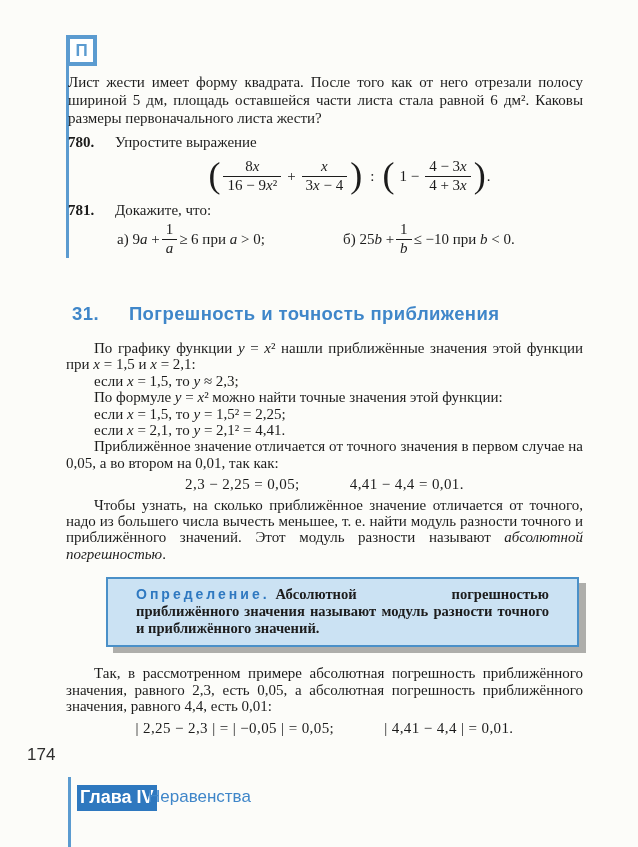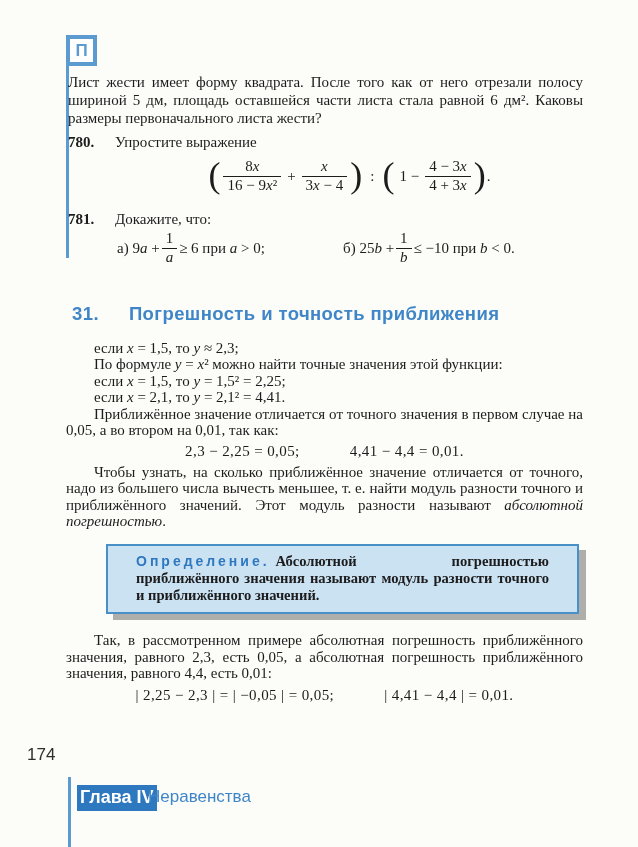--- a/index.html
+++ b/index.html
@@ -14,21 +14,21 @@
   .problems-line{position:absolute;left:66px;top:35px;width:3px;height:223px;background:var(--marker-blue);}
   .marker-box{position:absolute;left:66px;top:35px;width:23px;height:23px;border:4px solid var(--marker-blue);
     background:#fff;display:flex;align-items:center;justify-content:center;
     font-family:"Liberation Sans",sans-serif;font-weight:bold;font-size:17px;color:var(--marker-blue);}
   
   .problems{position:absolute;left:68px;top:74px;width:515px;font-size:15px;line-height:17.8px;}
   .prow{display:flex;}
   .pnum{flex:none;width:47px;font-weight:bold;}
   .ptext{flex:1;text-align:justify;}
   .p780{margin-top:7px;}
-  .p781{margin-top:17px;font-family:Liberation Serif, serif;}
+  .p781{margin-top:8px;font-family:Liberation Serif, serif;}
   .formula-row{margin:7px 0 2px 47px;width:468px;display:flex;align-items:center;justify-content:center;}
   .items-row{display:flex;margin:3px 0 0 49px;align-items:center;}
   .item-a{width:226px;display:inline-flex;align-items:center;}
   .item-b{flex:1;display:inline-flex;align-items:center;}
   
   .frac{display:inline-block;vertical-align:middle;text-align:center;line-height:1.05;margin:0 2px;}
   .frac .num{display:block;padding:0 4px 1px;border-bottom:1.4px solid var(--text);}
   .frac .den{display:block;padding:1px 4px 0;}
   .bigparen{font-size:36px;font-weight:400;line-height:0;vertical-align:middle;position:relative;top:-1px;padding:0 1px;}
   .op{padding:0 4px;}
@@ -126,20 +126,21 @@
         <span><span class="seg-r"> ≤ −10 при </span><span class="seg-i">b</span><span class="seg-r"> &lt; 0.</span></span>
       </span>
     </div>
   </div>
 
   <div class="section-title">
     <span class="snum">31.</span><span>Погрешность и точность приближения</span>
   </div>
 
   <div class="body-flow">
+    <p class="par"><span class="seg-r">По графику функции </span><span class="seg-i">y</span><span class="seg-r"> = </span><span class="seg-i">x</span><span class="seg-r">² нашли приближённые значения этой функции при </span><span class="seg-i">x</span><span class="seg-r"> = 1,5 и </span><span class="seg-i">x</span><span class="seg-r"> = 2,1:</span></p>
     <div class="subline"><span class="seg-r">если </span><span class="seg-i">x</span><span class="seg-r"> = 1,5, то </span><span class="seg-i">y</span><span class="seg-r"> ≈ 2,3;</span></div>
     <p class="par"><span class="seg-r">По формуле </span><span class="seg-i">y</span><span class="seg-r"> = </span><span class="seg-i">x</span><span class="seg-r">² можно найти точные значения этой функции:</span></p>
     <div class="subline"><span class="seg-r">если </span><span class="seg-i">x</span><span class="seg-r"> = 1,5, то </span><span class="seg-i">y</span><span class="seg-r"> = 1,5² = 2,25;</span></div>
     <div class="subline"><span class="seg-r">если </span><span class="seg-i">x</span><span class="seg-r"> = 2,1, то </span><span class="seg-i">y</span><span class="seg-r"> = 2,1² = 4,41.</span></div>
     <p class="par"><span class="seg-r">Приближённое значение отличается от точного значения в первом случае на 0,05, а во втором на 0,01, так как:</span></p>
     <div class="eqrow">
       <span class="eq">2,3 − 2,25 = 0,05;</span>
       <span class="eq">4,41 − 4,4 = 0,01.</span>
     </div>
     <p class="par"><span class="seg-r">Чтобы узнать, на сколько приближённое значение отличается от точного, надо из большего числа вычесть меньшее, т. е. найти модуль разности точного и приближённого значений. Этот модуль разности называют </span><span class="seg-i">абсолютной погрешностью</span><span class="seg-r">.</span></p>

